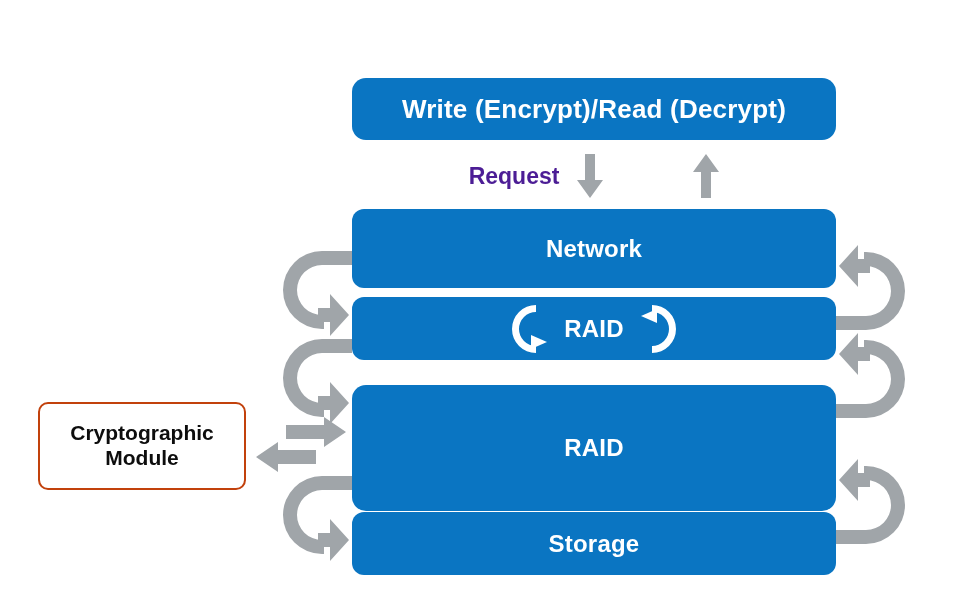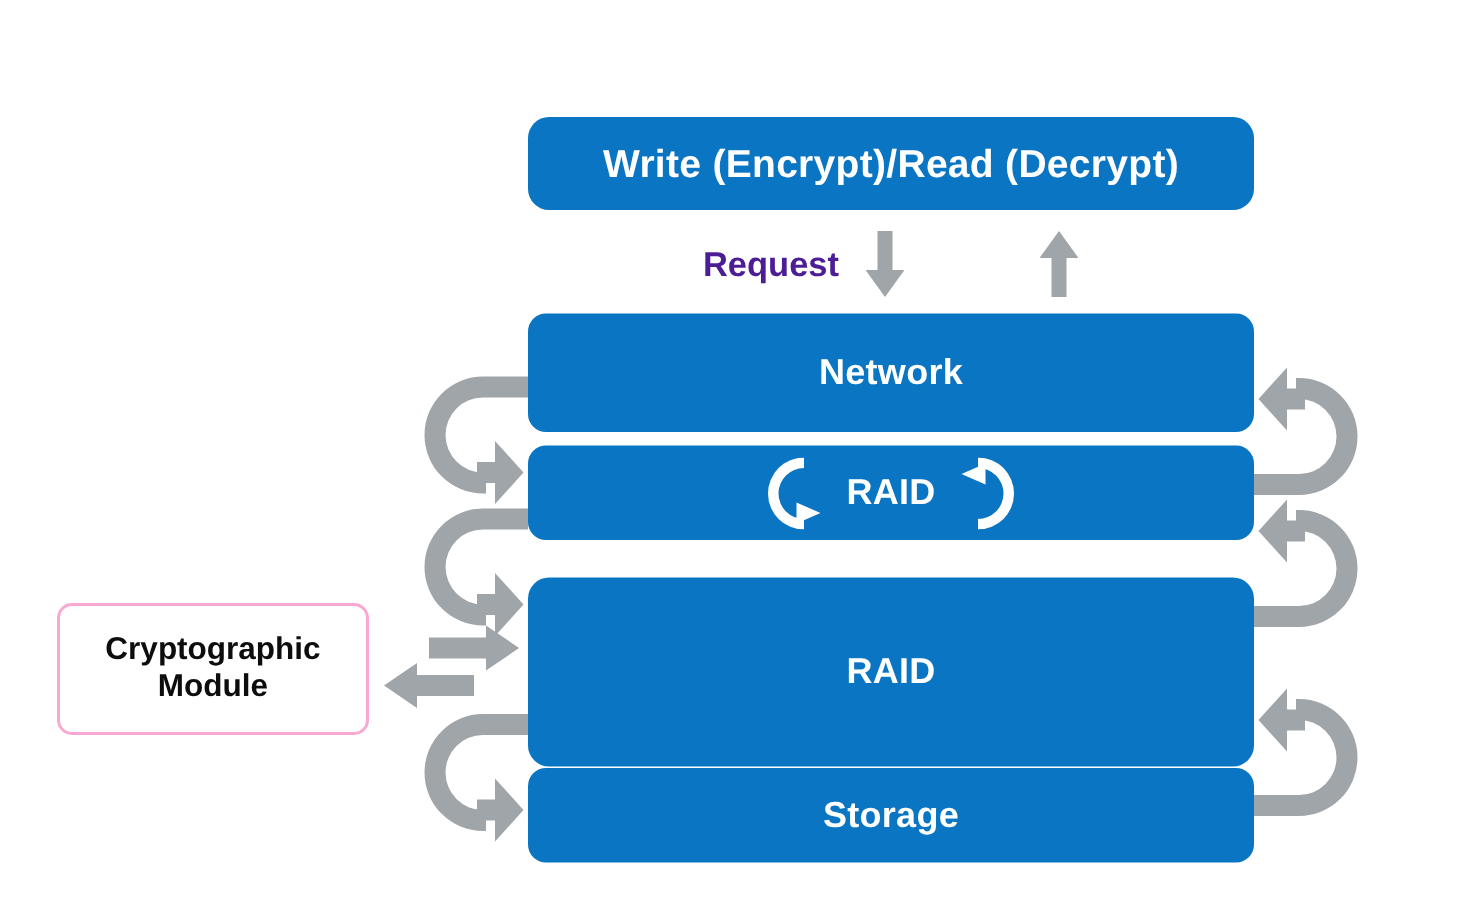--- a/index.html
+++ b/index.html
@@ -80,21 +80,21 @@
   .flow-spacer { width: 54px; }
 
   
   #crypto-module {
     position: absolute;
     left: 38px;
     top: 402px;
     width: 208px;
     height: 88px;
     background: #ffffff;
-    border: 2px solid #f9a8d4;
+    border: 2px solid #c2410c;
     border-radius: 10px;
     display: flex;
     align-items: center;
     justify-content: center;
     box-sizing: border-box;
     z-index: 3;
   }
   #crypto-module .crypto-label {
     font-size: 21px;
     font-weight: bold;

